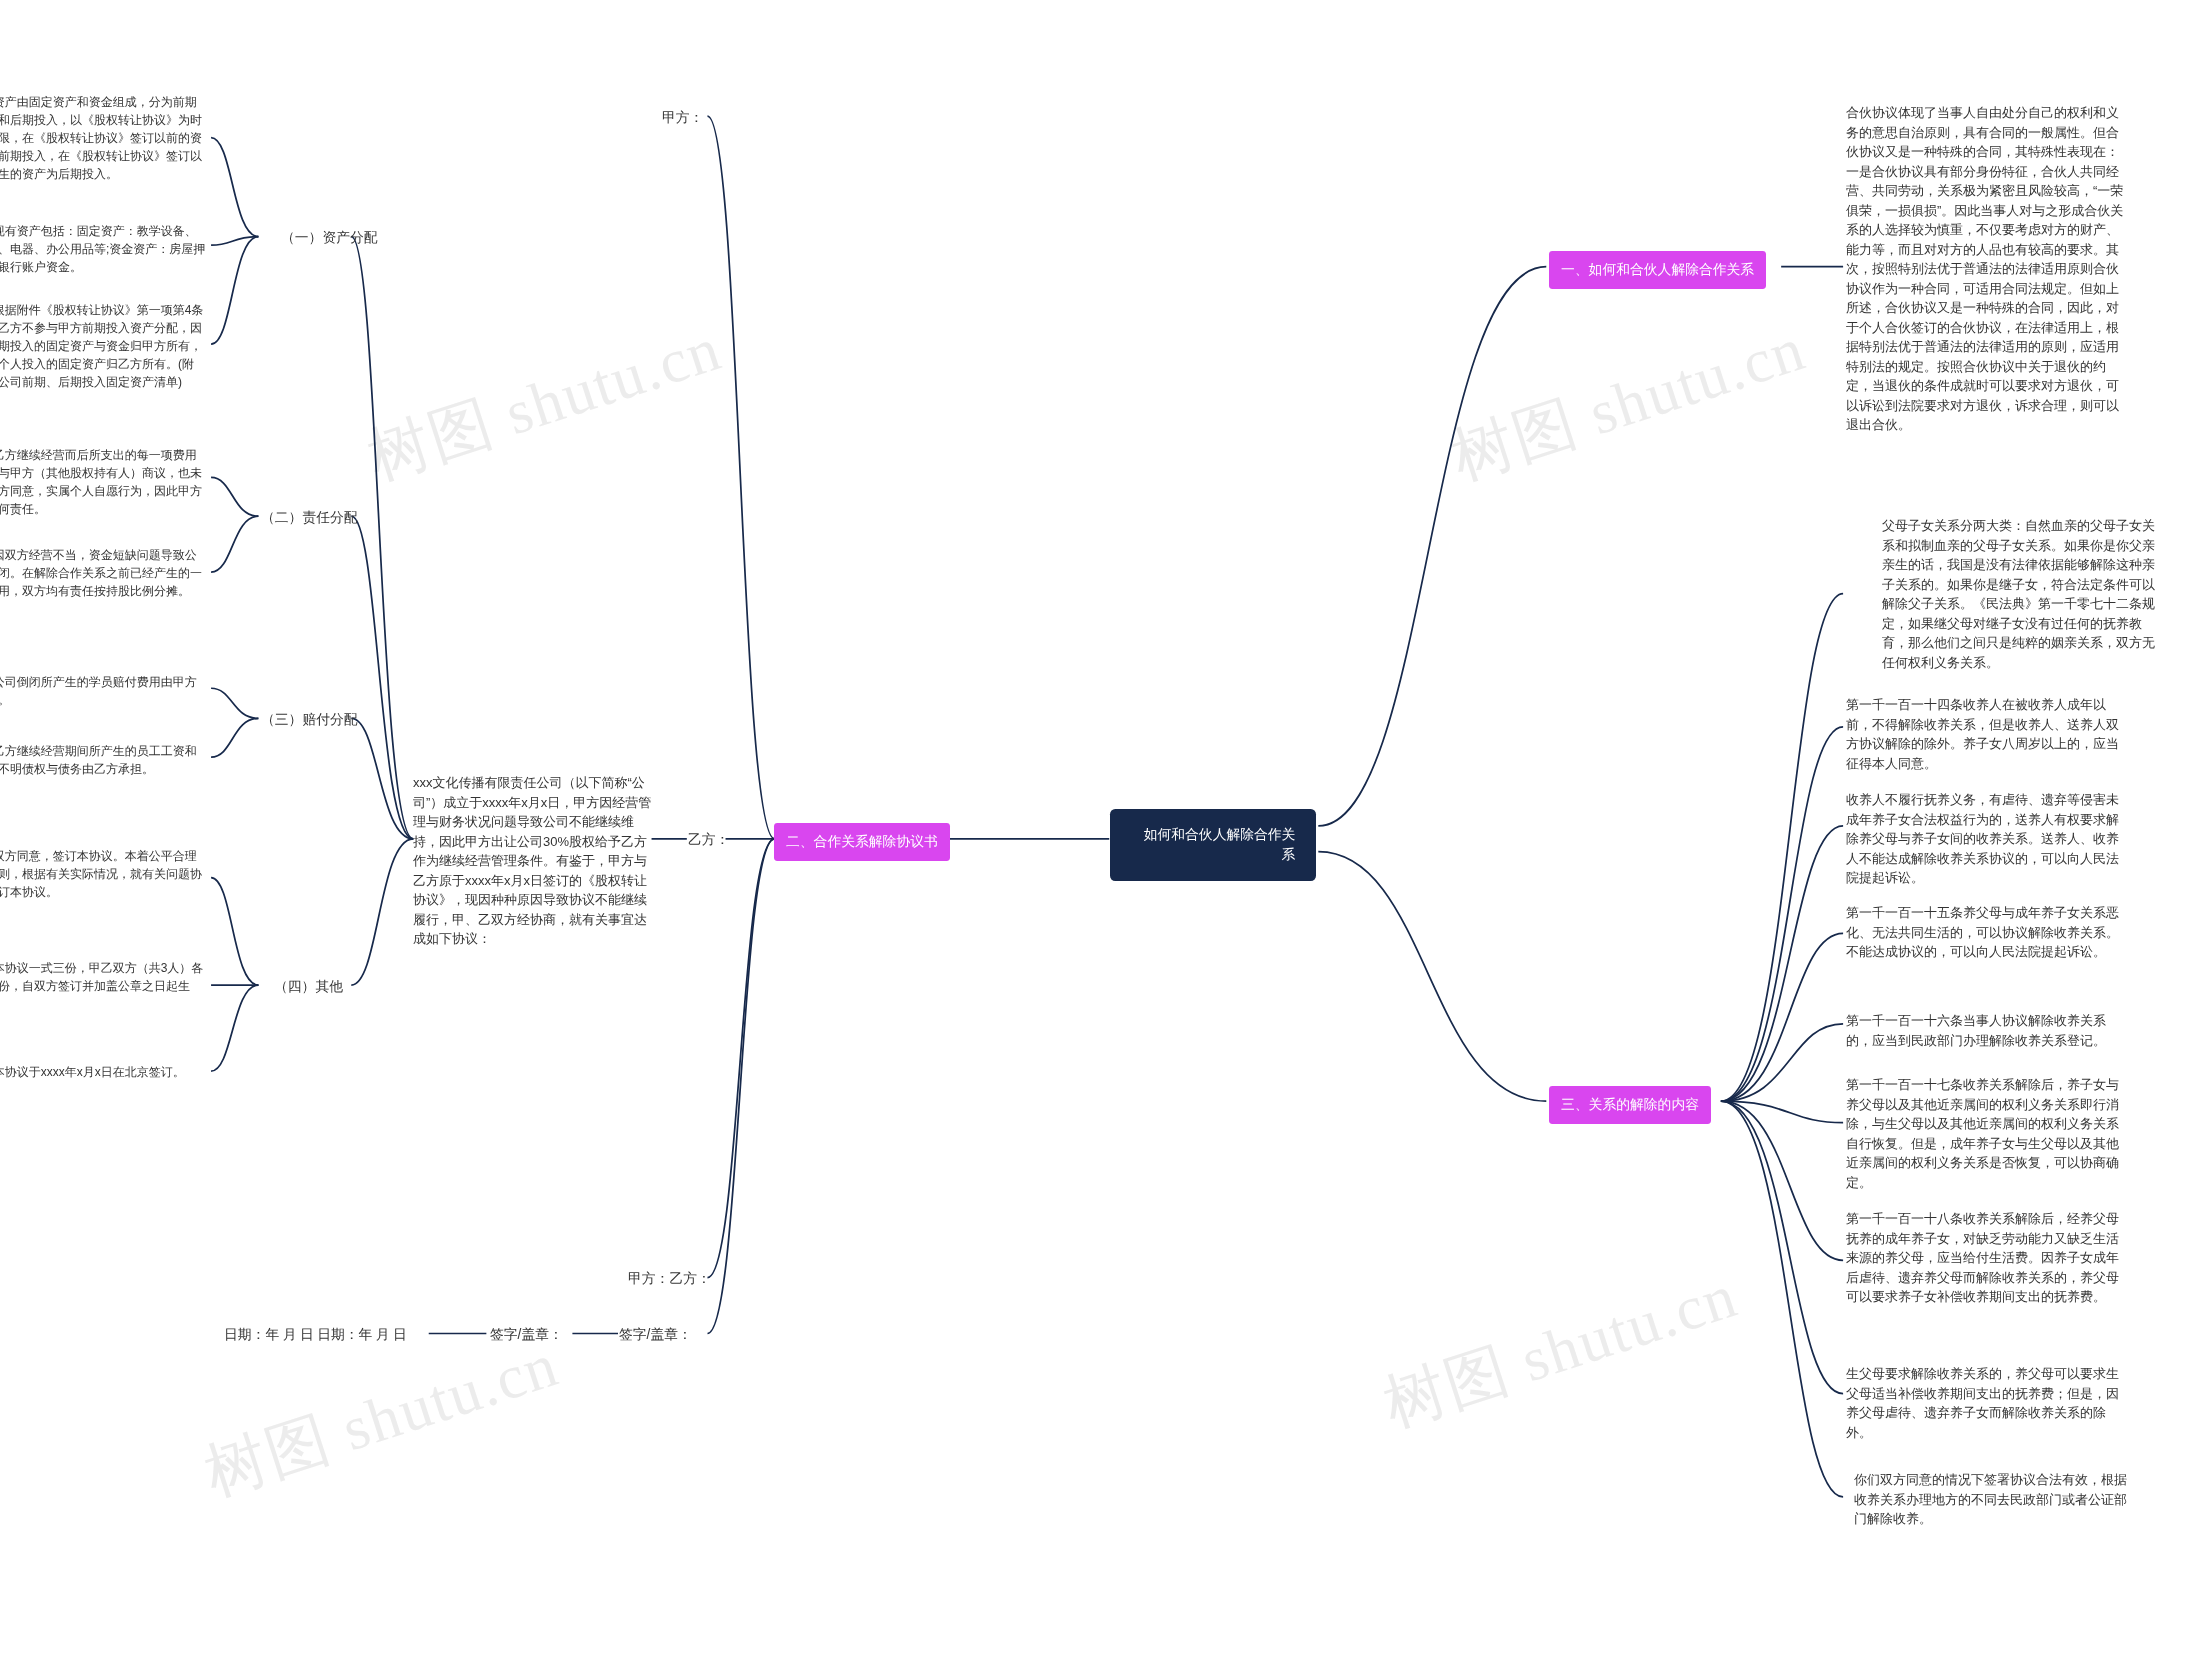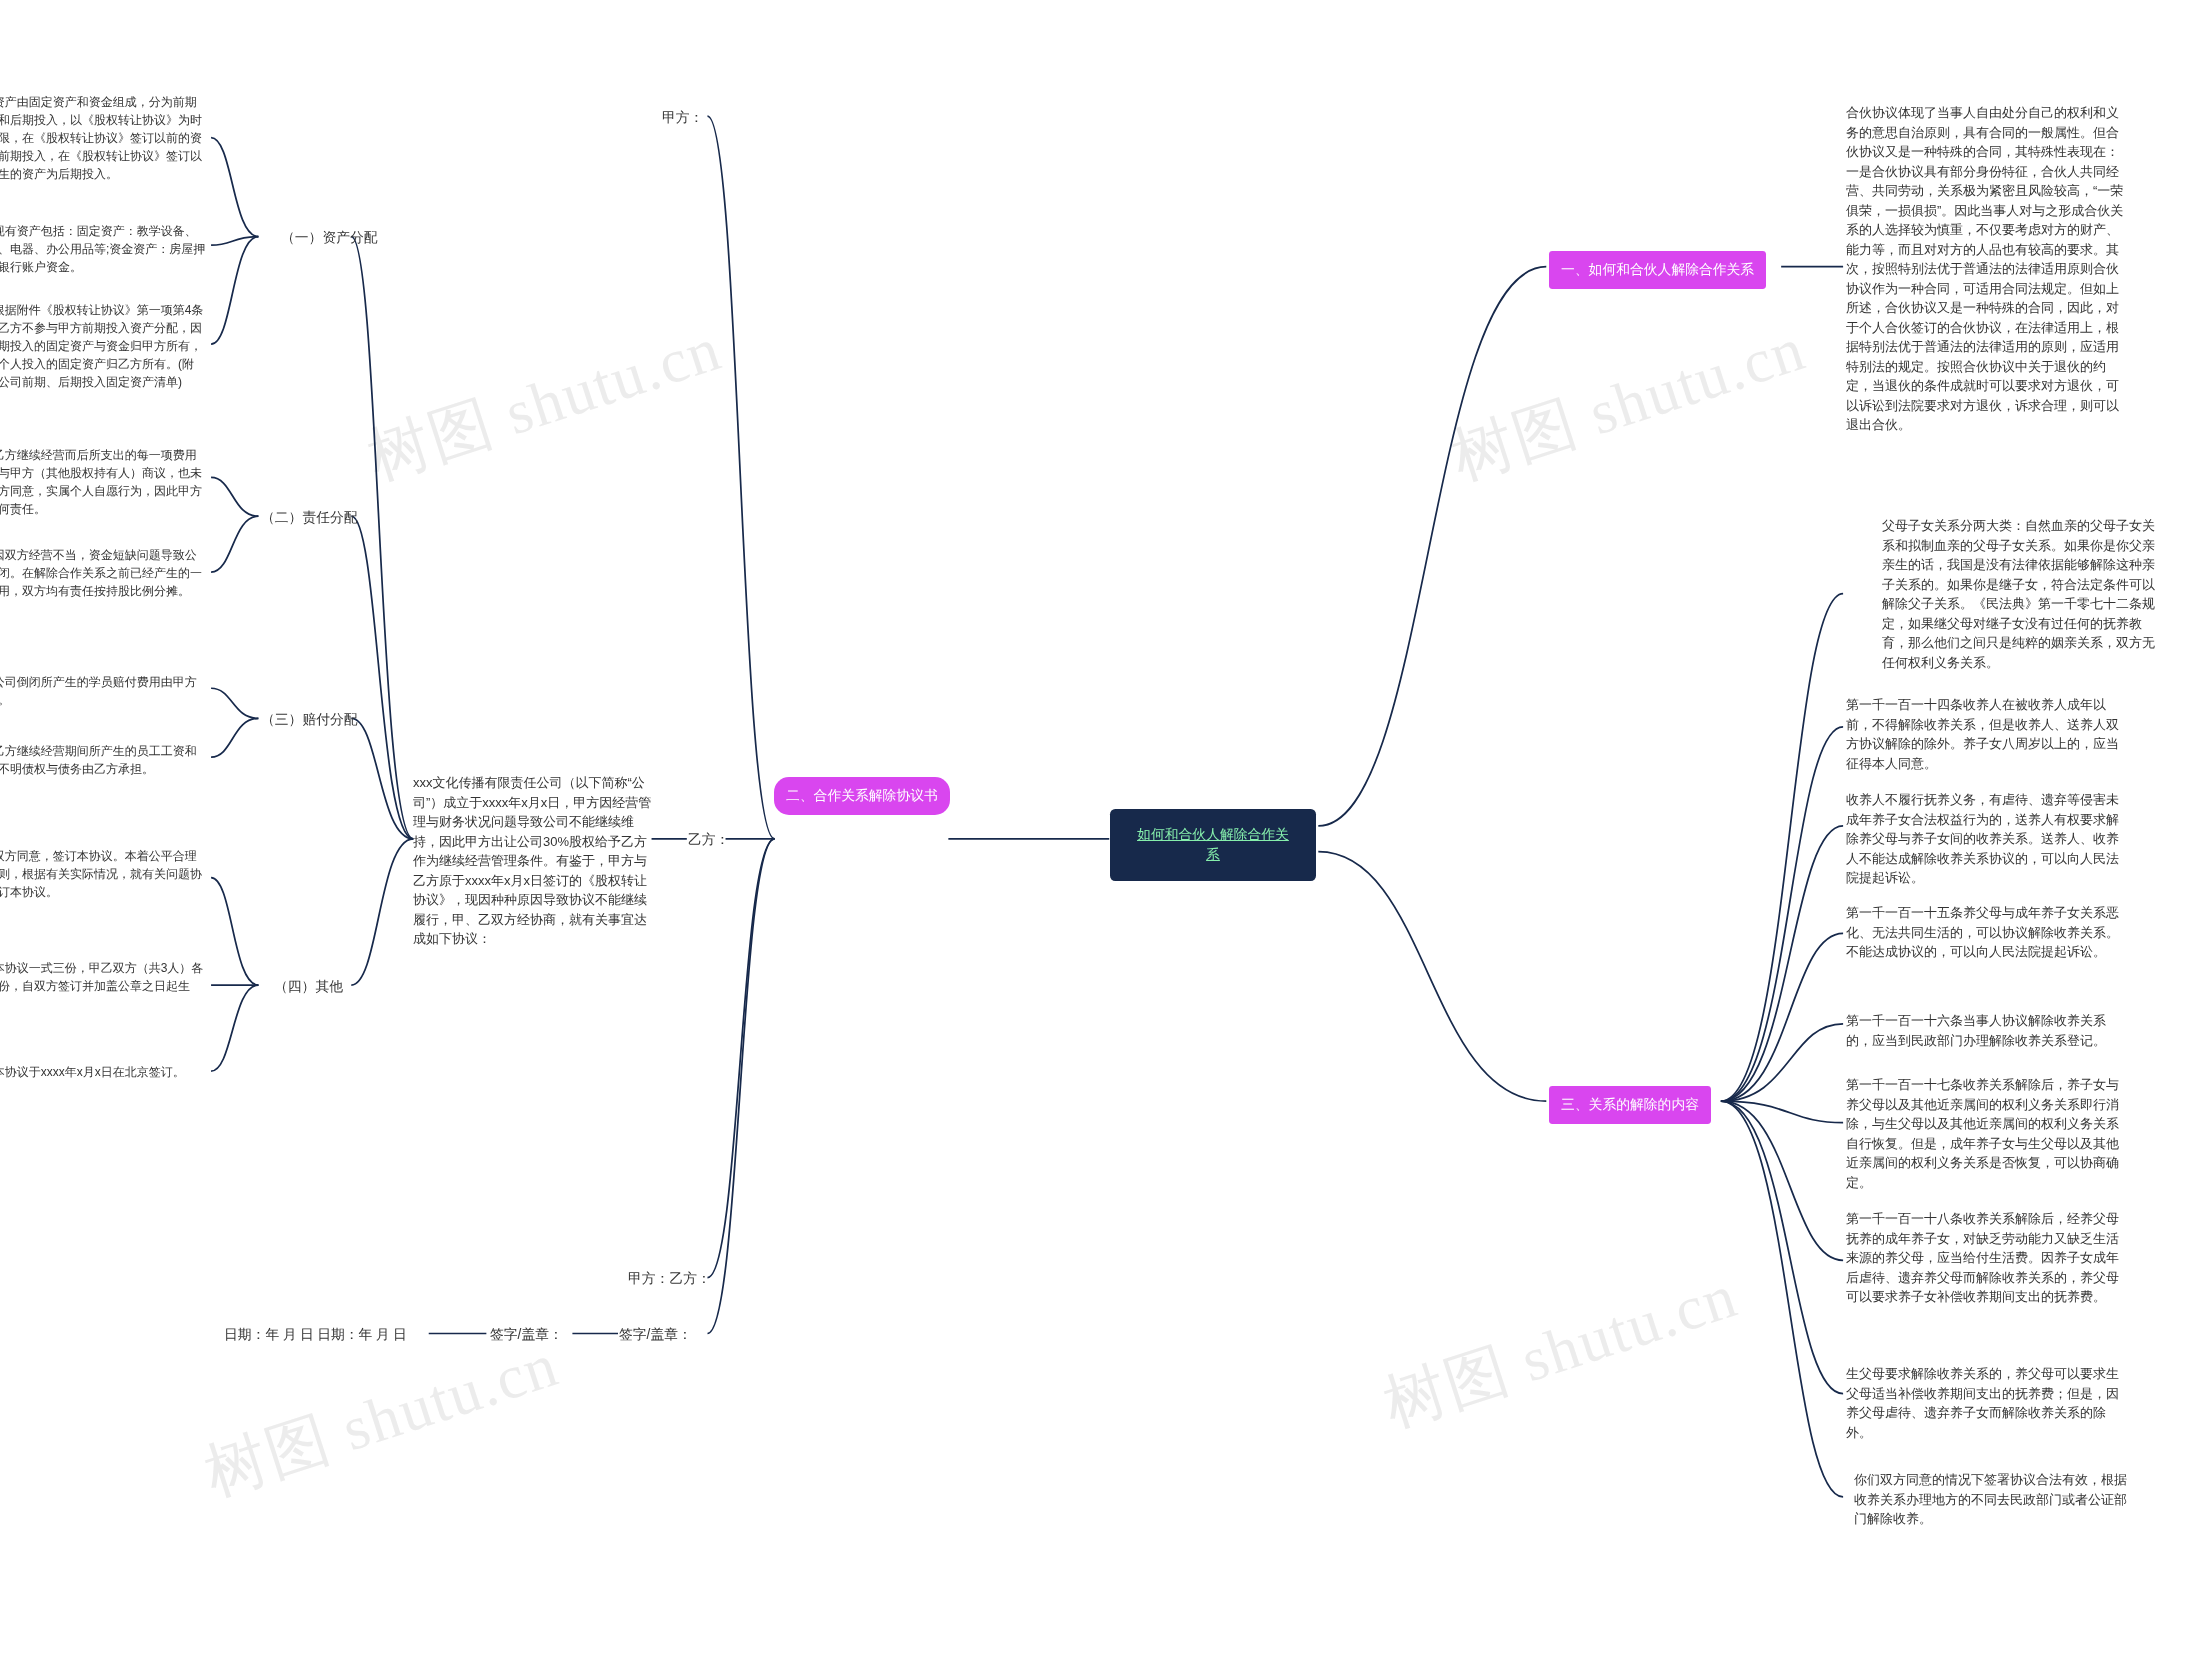--- a/index.html
+++ b/index.html
@@ -1,19 +1,19 @@
 <!DOCTYPE html>
 <html style="font-size:13.8px"><head>
 <meta charset="utf-8">
 <style>
   * { margin: 0; padding: 0; box-sizing: border-box; }
   html, body { width: 2203px; height: 1663px; background: #ffffff; font-family: "Microsoft YaHei", "PingFang SC", sans-serif; color: #333; position: relative; overflow: hidden; }
   svg.links { position: absolute; top: 0; left: 0; width: 2203px; height: 1663px; z-index: 1; pointer-events: none; }
   .node { position: absolute; z-index: 2; font-size: 13.8px; line-height: 1.5; }
-  .root { background: #17294b; color: #86efac; padding: 15.5px 20.6px; border-radius: 5.2px; text-align: center; text-decoration: underline; }
+  .root { background: #17294b; color: #ffffff; padding: 15.5px 20.6px; border-radius: 5.2px; text-align: right; }
   .br1 { background: #d946ef; color: #fff; padding: 8.6px 12px; border-radius: 3.4px; }
   .plain { background: transparent; }
   .lbl-left { text-align: right; }
   .lbl-right { text-align: left; }
   .textbox { max-width: 250px; font-size: 13px; }
   .textbox-sm { max-width: 241px; font-size: 12px; }
   .wm { position: absolute; color: #ddd; font-size: 62px; font-weight: 400; transform: rotate(-18deg); z-index: 0; opacity: 0.55; font-family: "SimSun", serif; letter-spacing: 1.7px; pointer-events: none; white-space: nowrap; }
 </style>
 </head>
 <body>
@@ -87,21 +87,21 @@
 <div class="node plain textbox lbl-right" style="left:1846px; top:516px; max-width:275px;margin-left:36px;">父母子女关系分两大类：自然血亲的父母子女关系和拟制血亲的父母子女关系。如果你是你父亲亲生的话，我国是没有法律依据能够解除这种亲子关系的。如果你是继子女，符合法定条件可以解除父子关系。《民法典》第一千零七十二条规定，如果继父母对继子女没有过任何的抚养教育，那么他们之间只是纯粹的姻亲关系，双方无任何权利义务关系。</div>
 <div class="node plain textbox lbl-right" style="left:1846px; top:695px; max-width:275px;">第一千一百一十四条收养人在被收养人成年以前，不得解除收养关系，但是收养人、送养人双方协议解除的除外。养子女八周岁以上的，应当征得本人同意。</div>
 <div class="node plain textbox lbl-right" style="left:1846px; top:790px; max-width:275px;">收养人不履行抚养义务，有虐待、遗弃等侵害未成年养子女合法权益行为的，送养人有权要求解除养父母与养子女间的收养关系。送养人、收养人不能达成解除收养关系协议的，可以向人民法院提起诉讼。</div>
 <div class="node plain textbox lbl-right" style="left:1846px; top:903px; max-width:275px;">第一千一百一十五条养父母与成年养子女关系恶化、无法共同生活的，可以协议解除收养关系。不能达成协议的，可以向人民法院提起诉讼。</div>
 <div class="node plain textbox lbl-right" style="left:1846px; top:1011px; max-width:275px;">第一千一百一十六条当事人协议解除收养关系的，应当到民政部门办理解除收养关系登记。</div>
 <div class="node plain textbox lbl-right" style="left:1846px; top:1075px; max-width:275px;">第一千一百一十七条收养关系解除后，养子女与养父母以及其他近亲属间的权利义务关系即行消除，与生父母以及其他近亲属间的权利义务关系自行恢复。但是，成年养子女与生父母以及其他近亲属间的权利义务关系是否恢复，可以协商确定。</div>
 <div class="node plain textbox lbl-right" style="left:1846px; top:1209px; max-width:275px;">第一千一百一十八条收养关系解除后，经养父母抚养的成年养子女，对缺乏劳动能力又缺乏生活来源的养父母，应当给付生活费。因养子女成年后虐待、遗弃养父母而解除收养关系的，养父母可以要求养子女补偿收养期间支出的抚养费。</div>
 <div class="node plain textbox lbl-right" style="left:1846px; top:1364px; max-width:275px;">生父母要求解除收养关系的，养父母可以要求生父母适当补偿收养期间支出的抚养费；但是，因养父母虐待、遗弃养子女而解除收养关系的除外。</div>
 <div class="node plain textbox lbl-right" style="left:1846px; top:1470px; max-width:275px;margin-left:8px;">你们双方同意的情况下签署协议合法有效，根据收养关系办理地方的不同去民政部门或者公证部门解除收养。</div>
 
-<div class="node br1" style="left:774px; top:777px;border-radius:15px;">二、合作关系解除协议书</div>
+<div class="node br1" style="left:774px; top:823px;">二、合作关系解除协议书</div>
 
 <div class="node plain lbl-left" style="left:662px; top:108px;">甲方：</div>
 
 <div class="node plain lbl-left" style="left:688px; top:830px;">乙方：</div>
 
 <div class="node plain textbox lbl-left" style="left:413px; top:773px; width:239px; text-align:left;">xxx文化传播有限责任公司（以下简称“公司”）成立于xxxx年x月x日，甲方因经营管理与财务状况问题导致公司不能继续维持，因此甲方出让公司30%股权给予乙方作为继续经营管理条件。有鉴于，甲方与乙方原于xxxx年x月x日签订的《股权转让协议》，现因种种原因导致协议不能继续履行，甲、乙双方经协商，就有关事宜达成如下协议：</div>
 
 <div class="node plain lbl-left" style="left:261px; top:228px;margin-left:20px;">（一）资产分配</div>
 <div class="node plain lbl-left" style="left:261px; top:508px;">（二）责任分配</div>
 <div class="node plain lbl-left" style="left:261px; top:710px;">（三）赔付分配</div>

